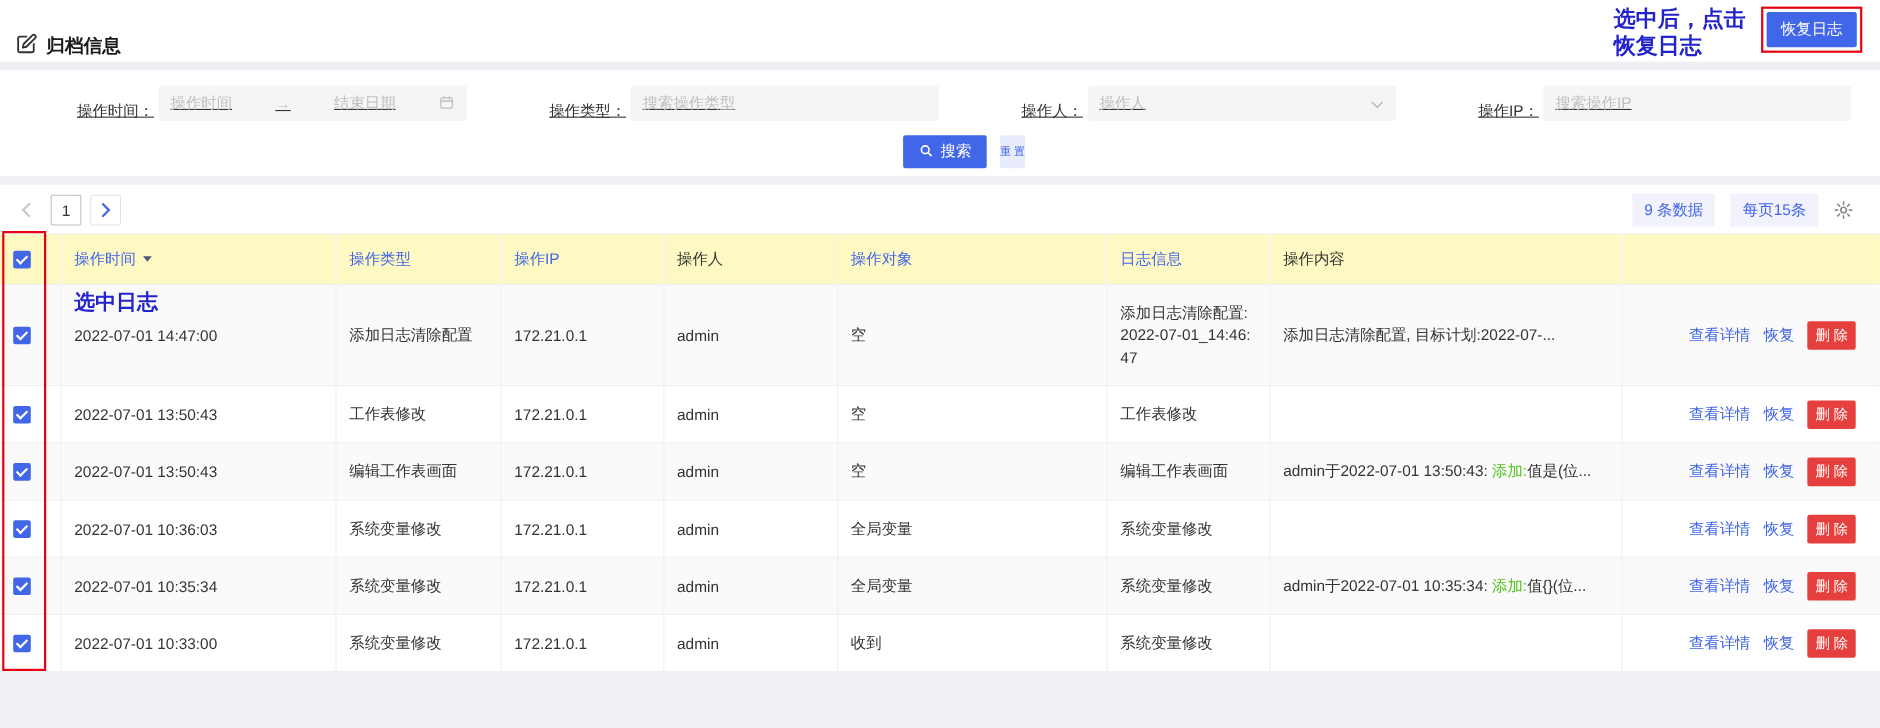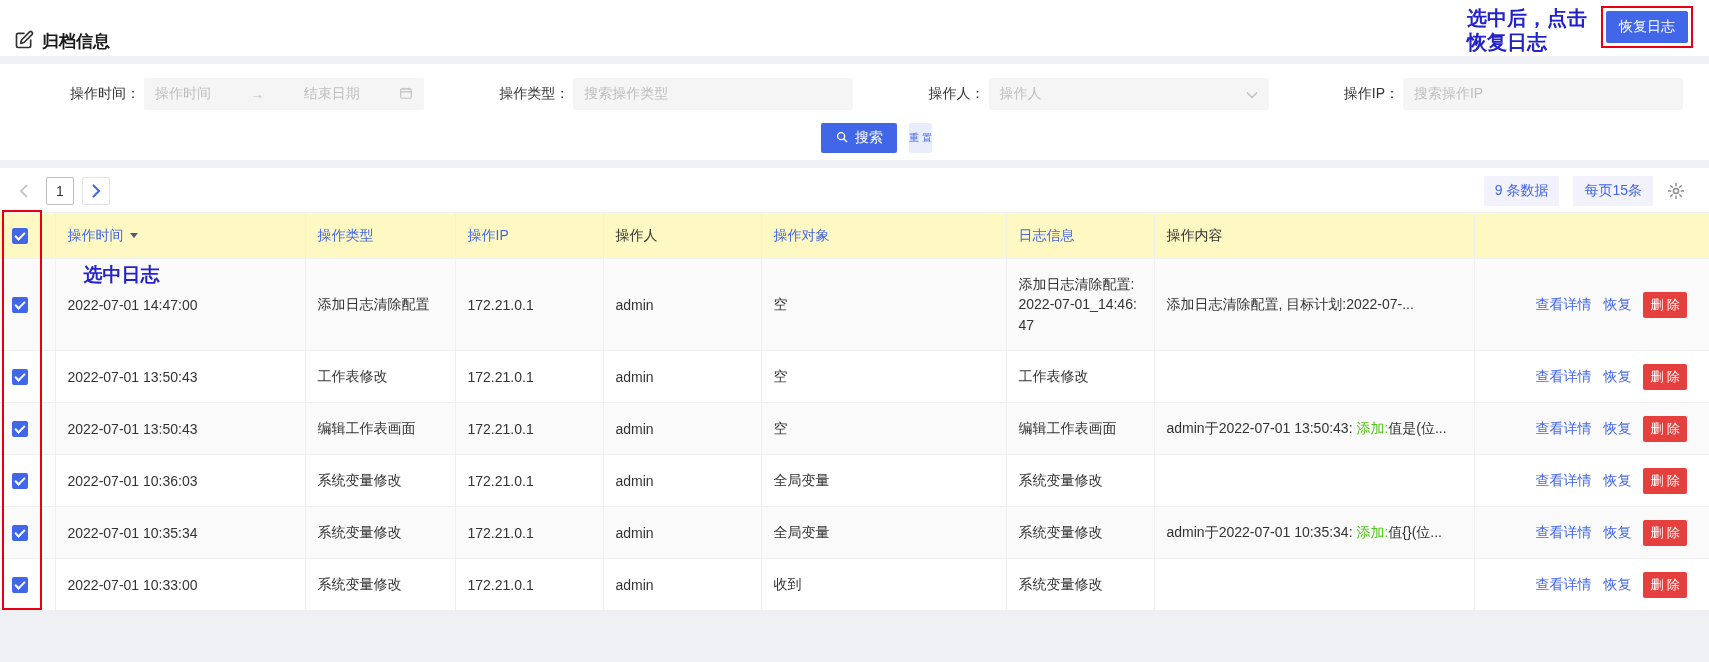--- a/index.html
+++ b/index.html
@@ -27,21 +27,21 @@
   .annotation-box { border:2px solid #e60012; padding:3px; background:#fff; }
 
   .btn { border:none; cursor:pointer; font-family:inherit; border-radius:2px; }
   .btn.primary { background:#4266e8; color:#fff; font-size:14px; padding:7px 13px; }
   .btn.ghost   { background:#e9ecfb; color:#4266e8; font-size:10px; padding:7px 0; }
   .btn.danger  { background:#e5403d; color:#fff; font-size:13px; padding:4px 7px; }
 
   
   .filter-card { background:#fff; margin-top:8px; padding:14px 26px 12px 70px; height:96px; }
   .filter-row { display:flex; align-items:center; justify-content:space-between; }
-  .filter-group { display:flex; align-items:center; }
+  .filter-group { display:flex; align-items:flex-end;text-decoration:underline; }
   .f-label { margin-right:4px; white-space:nowrap; color:#333; }
   .input {
     height:32px; background:#f5f5f6; border-radius:2px;
     display:flex; align-items:center; padding:0 11px; width:280px;
   }
   .input .ph { color:#bfbfbf; }
   .input.between { justify-content:space-between; }
   .filter-actions { display:flex; justify-content:center; gap:12px; margin-top:13px; }
   .btn.search { display:flex; align-items:center; gap:6px; padding:6px 14px; }
 
@@ -94,21 +94,21 @@
 
   td.loginfo { line-height:1.45; word-break:break-all; padding-top:6px; padding-bottom:6px; }
   td.content { white-space:nowrap; }
   .green { color:#52c41a; }
 
   td.actions { text-align:right; white-space:nowrap; padding-right:22px; }
   .link { color:#4266e8; margin-right:12px; cursor:pointer; text-decoration:none; }
 
   td.rel { position:relative; }
   .row-annotation {
-    position:absolute; top:3px; left:28px;
+    position:absolute; top:3px; left:12px;
     color:#2323cb; font-weight:700; font-size:19px;
     font-family:"Liberation Serif","DejaVu Serif",serif;
     text-align:right;
   }
   .annotation-rect {
     position:absolute; left:2px; top:42px; width:40px; height:400px;
     border:2px solid #e60012; pointer-events:none;
   }
 </style>
 </head>

